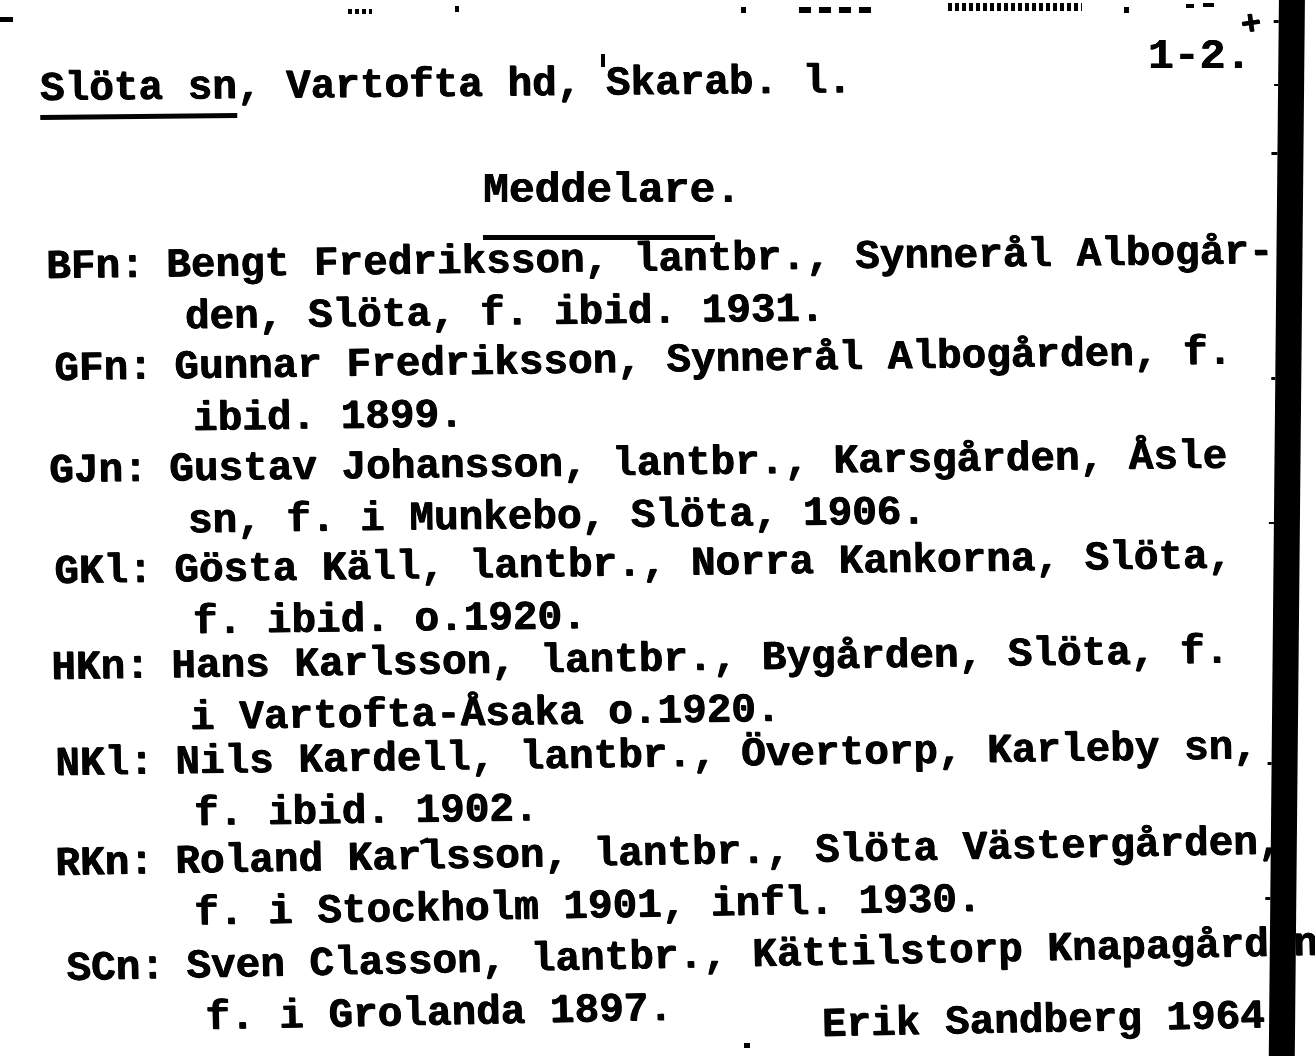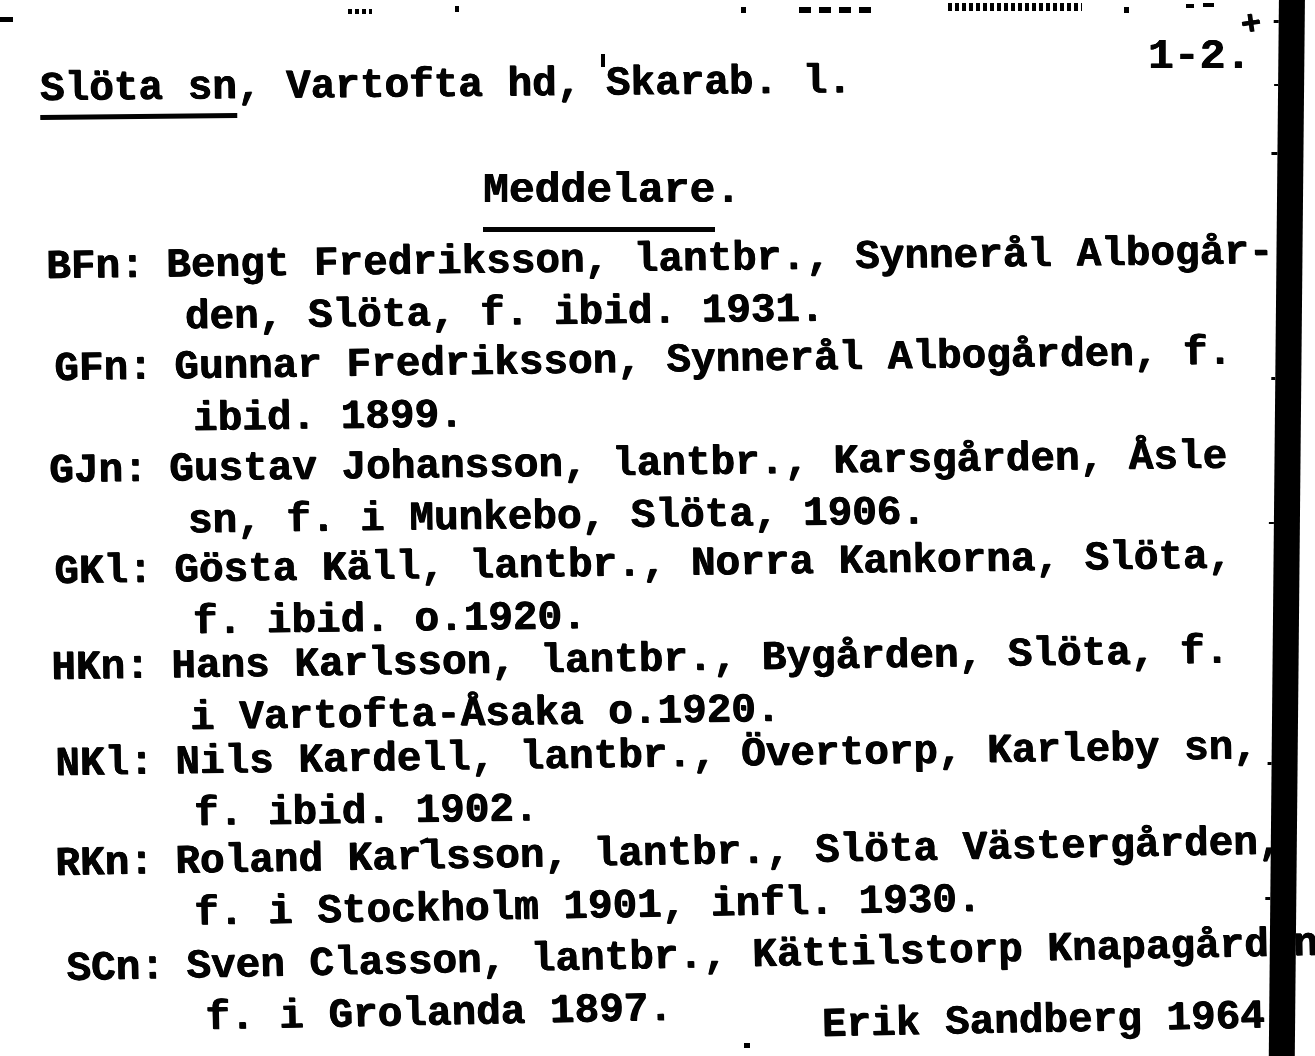--- a/index.html
+++ b/index.html
@@ -48,21 +48,21 @@
   }
   
   .section-heading {
     position: absolute;
     left: 483px;
     top: 166px;
     font-size: 43px;
   }
   .section-heading .u {
     border-bottom: 5px solid #030303;
-    padding-bottom: 12px;
+    padding-bottom: 20px;
   }
   
   .entry {
     position: absolute;
     width: 1260px;
     height: 104px;
     transform-origin: 0 0;
     font-size: 41px;
   }
   .entry .label { position: absolute; left: 0; top: 0; }

